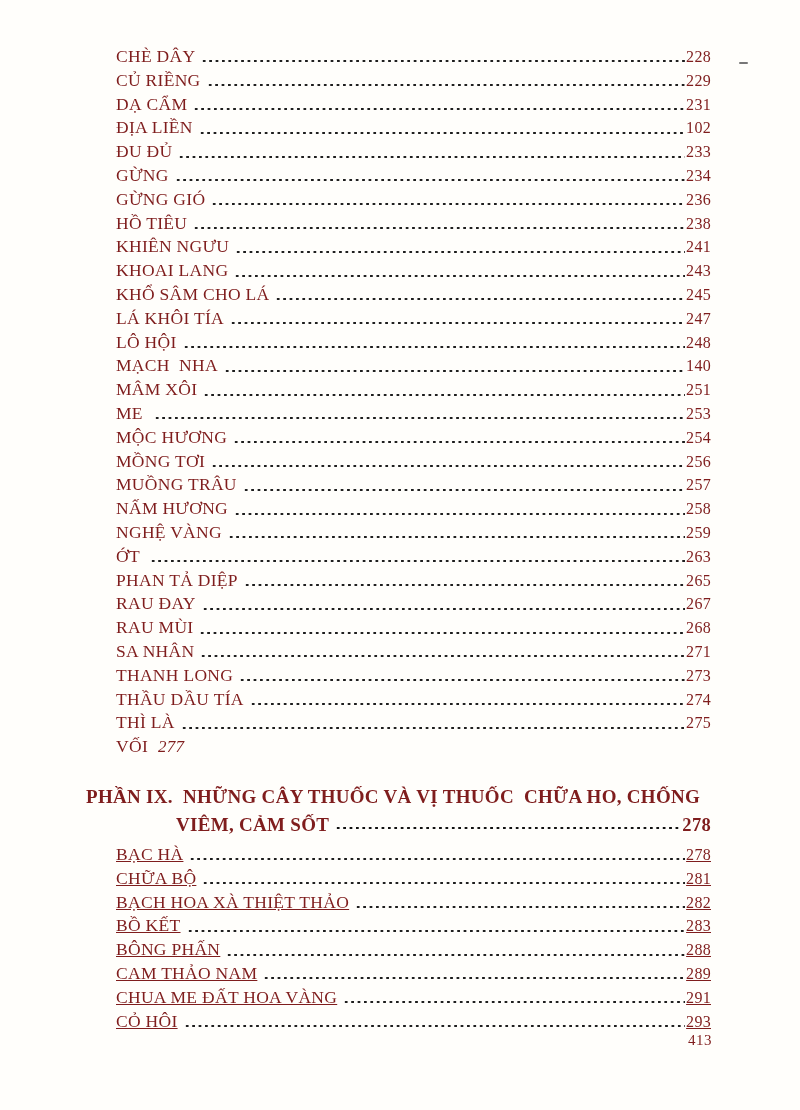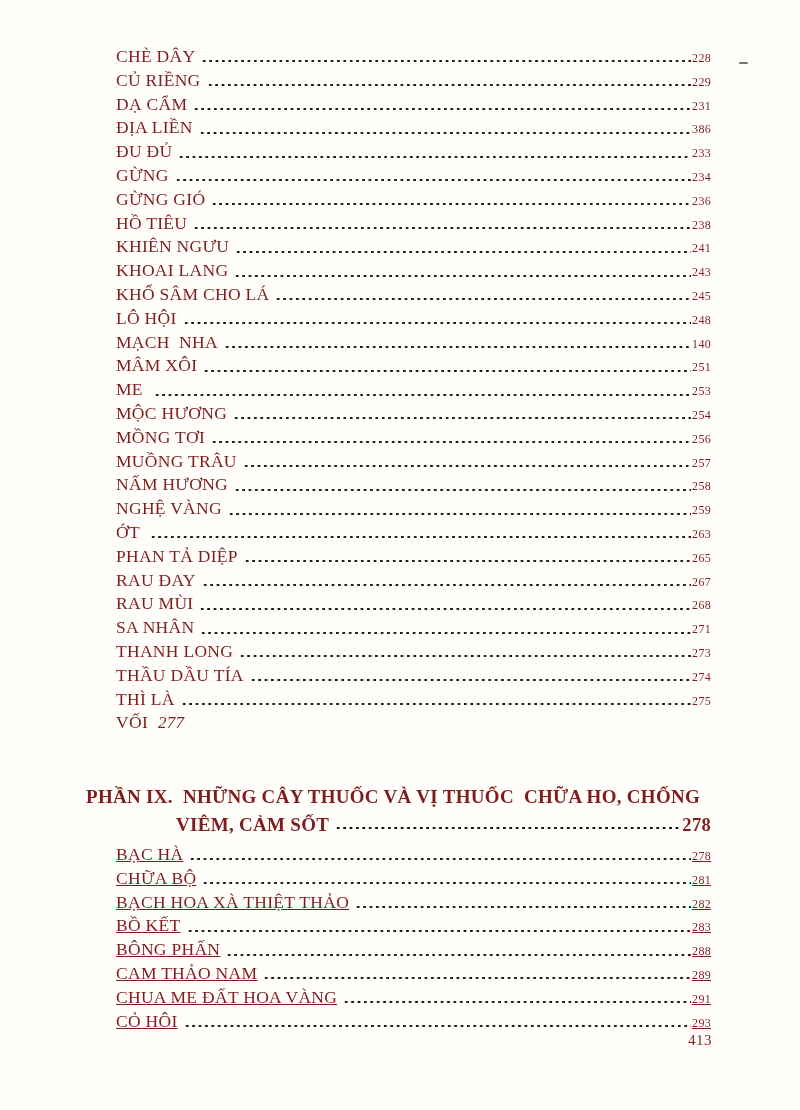--- a/index.html
+++ b/index.html
@@ -36,21 +36,21 @@
   .toc-dots {
     flex: 1 1 auto;
     align-self: stretch;
     margin: 0 1px 0 6px;
     background-image: radial-gradient(circle, #1c1c1c 1.05px, rgba(0,0,0,0) 1.35px);
     background-size: 6.4px 6.4px;
     background-repeat: repeat-x;
     background-position: left 0 bottom 5px;
   }
 
-  .toc-page { font-size: 12px; }
+  .toc-page { font-size: 16px; }
   .toc-page-inline { margin-left: 10px; font-size: 17px; font-style: italic; }
 
   .heading {
     position: absolute;
     left: 86px;
     right: 89px;
     top: 785px;
     font-weight: bold;
     font-size: 19px;
     letter-spacing: 0.3px;
@@ -110,21 +110,21 @@
         <span class="toc-page">229</span>
       </div>
       <div class="toc-row">
         <span class="toc-label">DẠ CẨM</span>
         <span class="toc-dots"></span>
         <span class="toc-page">231</span>
       </div>
       <div class="toc-row">
         <span class="toc-label">ĐỊA LIỀN</span>
         <span class="toc-dots"></span>
-        <span class="toc-page">386</span>
+        <span class="toc-page">102</span>
       </div>
       <div class="toc-row">
         <span class="toc-label">ĐU ĐỦ</span>
         <span class="toc-dots"></span>
         <span class="toc-page">233</span>
       </div>
       <div class="toc-row">
         <span class="toc-label">GỪNG</span>
         <span class="toc-dots"></span>
         <span class="toc-page">234</span>
@@ -146,20 +146,25 @@
       </div>
       <div class="toc-row">
         <span class="toc-label">KHOAI LANG</span>
         <span class="toc-dots"></span>
         <span class="toc-page">243</span>
       </div>
       <div class="toc-row">
         <span class="toc-label">KHỔ SÂM CHO LÁ</span>
         <span class="toc-dots"></span>
         <span class="toc-page">245</span>
+      </div>
+      <div class="toc-row">
+        <span class="toc-label">LÁ KHÔI TÍA</span>
+        <span class="toc-dots"></span>
+        <span class="toc-page">247</span>
       </div>
       <div class="toc-row">
         <span class="toc-label">LÔ HỘI</span>
         <span class="toc-dots"></span>
         <span class="toc-page">248</span>
       </div>
       <div class="toc-row">
         <span class="toc-label">MẠCH  NHA</span>
         <span class="toc-dots"></span>
         <span class="toc-page">140</span>

